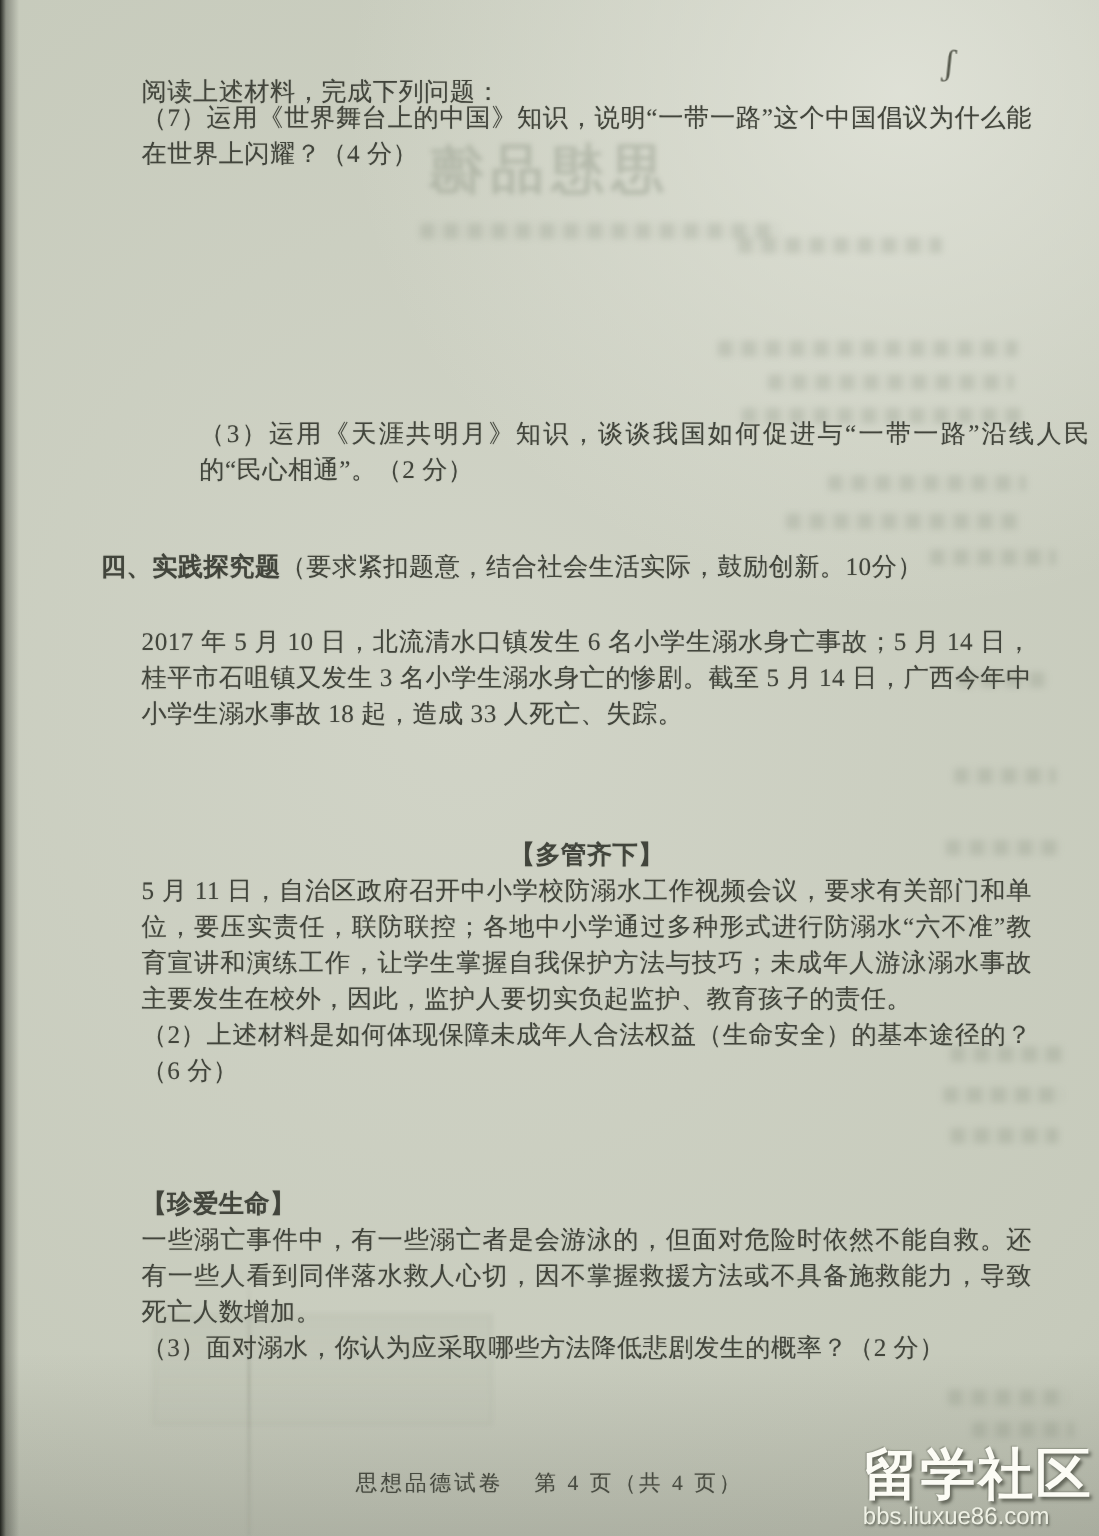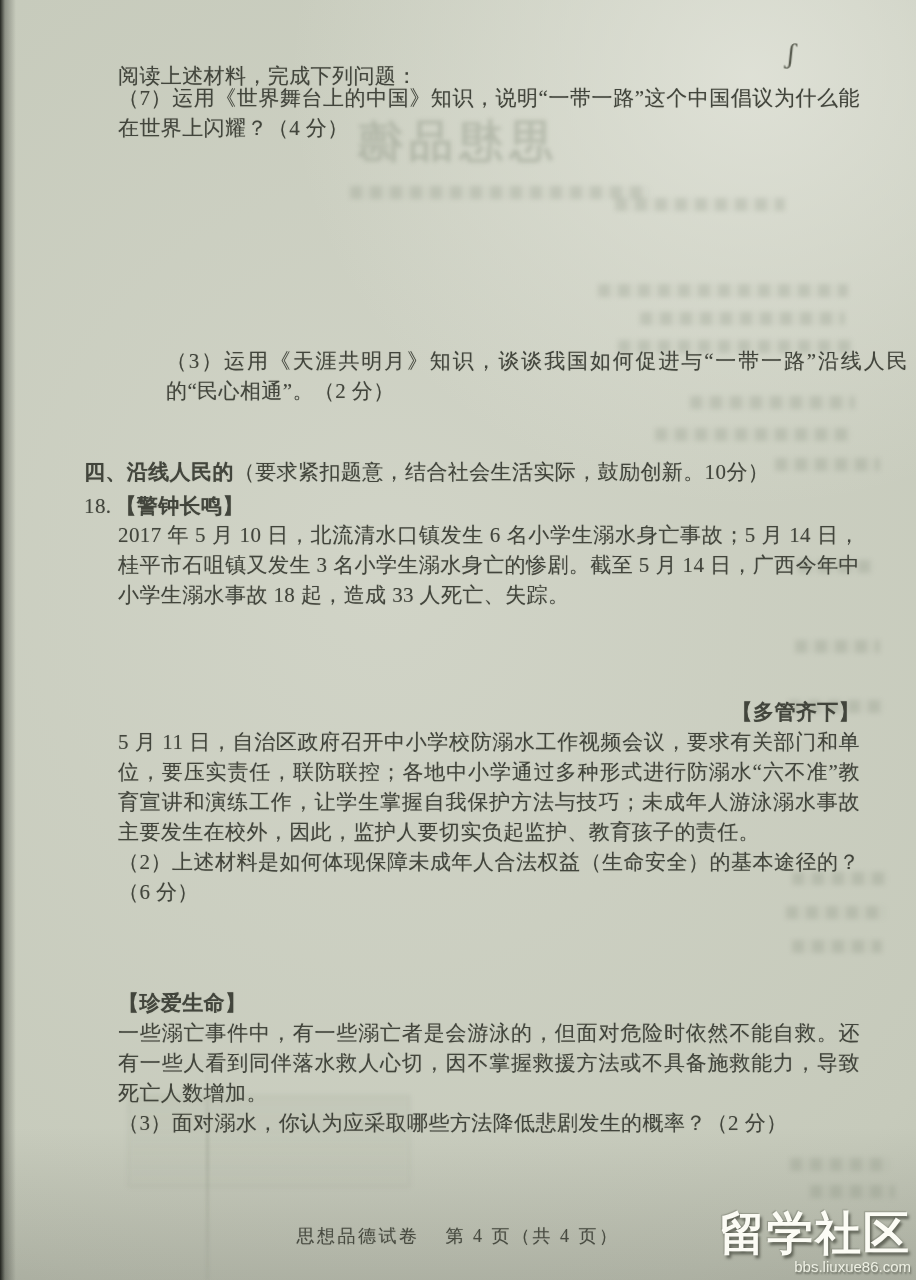--- a/index.html
+++ b/index.html
@@ -30,30 +30,30 @@
   .flowblock div{text-align:justify;}
 
   .footer{
     position:absolute;top:1224px;left:0;width:100%;
     text-align:center;font-size:18px;letter-spacing:2.5px;color:#484b41;
     text-shadow:0 0 1px rgba(66,69,60,0.3);
   }
   .footer .gap{display:inline-block;width:26px;}
 
   .watermark{
-    position:absolute;right:5px;bottom:6px;text-align:right;line-height:1;
+    position:absolute;right:5px;bottom:6px;text-align:left;line-height:1;
     font-family:"Liberation Sans","DejaVu Sans",sans-serif;
   }
   .wm-name{
     font-size:46px;font-weight:bold;letter-spacing:2px;
     color:#fcfcf5;
     text-shadow:2px 3px 3px rgba(52,55,45,0.65), -1px -1px 1px rgba(52,55,45,0.25);
   }
   .wm-url{
-    font-size:15px;color:#eef0e4;margin-top:3px;
+    font-size:20px;color:#eef0e4;margin-top:3px;
     text-shadow:1px 2px 2px rgba(52,55,45,0.6);
   }
 
   .ghost-title{
     position:absolute;left:352px;top:112px;
     font-size:44px;font-weight:bold;letter-spacing:6px;
     color:rgba(125,136,118,0.34);
     transform:scaleX(-1);
     filter:blur(2px);
   }
@@ -109,33 +109,30 @@
   <div class="ink">ʃ</div>
 
   <div class="txt col" style="top:61px;">阅读上述材料，完成下列问题：</div>
 
   <div class="txt col" style="top:83px;">（7）运用《世界舞台上的中国》知识，说明“一带一路”这个中国倡议为什么能在世界上闪耀？（4 分）</div>
 
 
   <div class="txt col" style="top:346px;margin-left:48px;">（3）运用《天涯共明月》知识，谈谈我国如何促进与“一带一路”沿线人民的“民心相通”。（2 分）</div>
 
   <div class="txt wide" style="top:457px;">
-    <span class="b">四、沿线人民的</span><span>（要求紧扣题意，结合社会生活实际，鼓励创新。10分）</span>
+    <span class="b">四、实践探究题</span><span>（要求紧扣题意，结合社会生活实际，鼓励创新。10分）</span>
   </div>
 
-  <div class="txt wide" style="top:491px;">
-    <span class="num">18.</span><span class="b">【警钟长鸣】</span>
-  </div>
 
   <div class="txt col flowblock" style="top:520px;">
     <div>2017 年 5 月 10 日，北流清水口镇发生 6 名小学生溺水身亡事故；5 月 14 日，桂平市石咀镇又发生 3 名小学生溺水身亡的惨剧。截至 5 月 14 日，广西今年中小学生溺水事故 18 起，造成 33 人死亡、失踪。</div>
   </div>
 
   <div class="txt col flowblock" style="top:697px;">
-    <div class="b" style="text-align:right;">【多管齐下】</div>
+    <div class="b" style="text-align:center;">【多管齐下】</div>
     <div>5 月 11 日，自治区政府召开中小学校防溺水工作视频会议，要求有关部门和单位，要压实责任，联防联控；各地中小学通过多种形式进行防溺水“六不准”教育宣讲和演练工作，让学生掌握自我保护方法与技巧；未成年人游泳溺水事故主要发生在校外，因此，监护人要切实负起监护、教育孩子的责任。</div>
     <div>（2）上述材料是如何体现保障未成年人合法权益（生命安全）的基本途径的？（6 分）</div>
   </div>
 
   <div class="txt col flowblock" style="top:988px;">
     <div class="b" style="text-align:left;">【珍爱生命】</div>
     <div>一些溺亡事件中，有一些溺亡者是会游泳的，但面对危险时依然不能自救。还有一些人看到同伴落水救人心切，因不掌握救援方法或不具备施救能力，导致死亡人数增加。</div>
     <div>（3）面对溺水，你认为应采取哪些方法降低悲剧发生的概率？（2 分）</div>
   </div>
 

